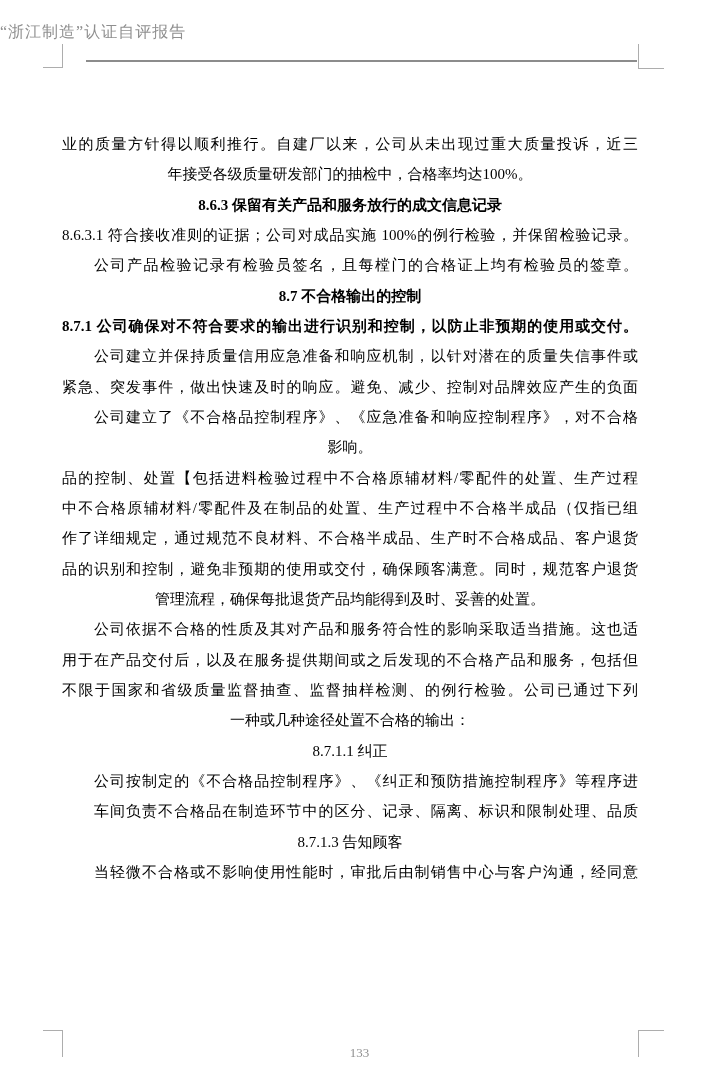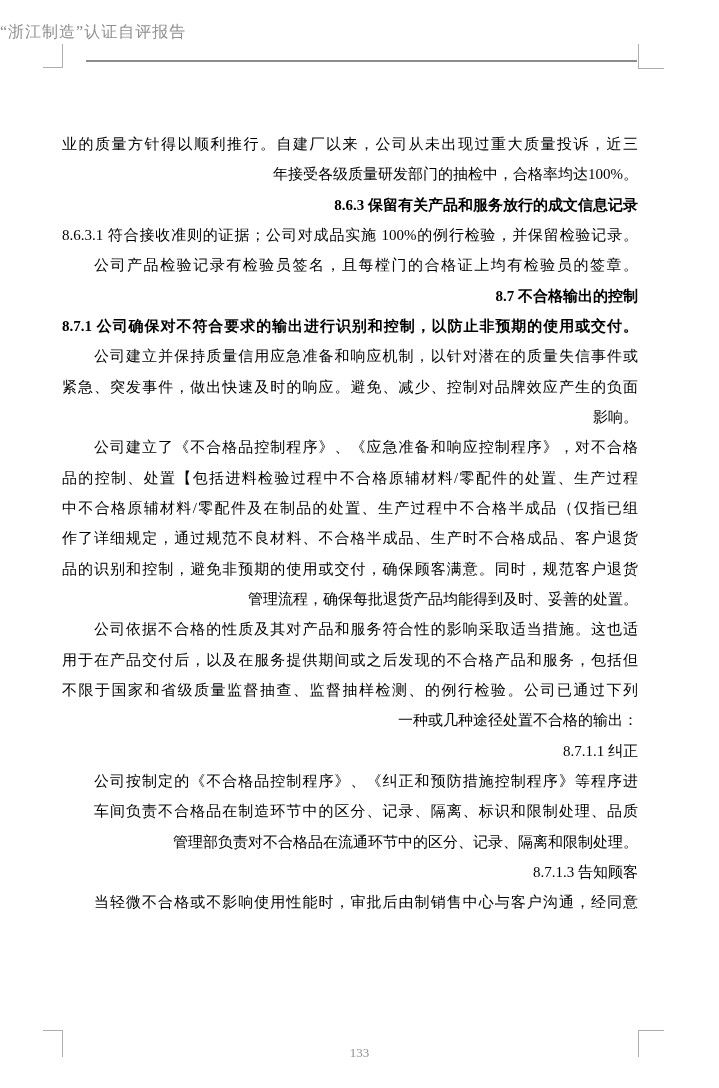--- a/index.html
+++ b/index.html
@@ -39,21 +39,21 @@
     left: 62px; top: 82px;
     width: 576px;
     color: var(--c-text, #000000);
     font-size: 15px;
     margin-top: 47px;
   }
   .line {
     height: 30.33px;
     line-height: 30.33px;
     overflow: hidden;
-    text-align: right;
+    text-align: center;
   }
   .line.fill { text-align: justify; text-align-last: justify; }
   .line.b    { font-weight: bold; }
   .line.in   { padding-left: 32px; }
   .page-number {
     position: absolute;
     top: 1045px; left: 0;
     width: 719px;
     text-align: center;
     font-size: 13px;
@@ -75,33 +75,32 @@
   <div class="body-text" id="body-text">
       <div class="line fill">业的质量方针得以顺利推行。自建厂以来，公司从未出现过重大质量投诉，近三</div>
       <div class="line">年接受各级质量研发部门的抽检中，合格率均达100%。</div>
       <div class="line b">8.6.3 保留有关产品和服务放行的成文信息记录</div>
       <div class="line fill">8.6.3.1 符合接收准则的证据；公司对成品实施 100%的例行检验，并保留检验记录。</div>
       <div class="line in fill">公司产品检验记录有检验员签名，且每樘门的合格证上均有检验员的签章。</div>
       <div class="line b">8.7 不合格输出的控制</div>
       <div class="line b fill">8.7.1 公司确保对不符合要求的输出进行识别和控制，以防止非预期的使用或交付。</div>
       <div class="line in fill">公司建立并保持质量信用应急准备和响应机制，以针对潜在的质量失信事件或</div>
       <div class="line fill">紧急、突发事件，做出快速及时的响应。避免、减少、控制对品牌效应产生的负面</div>
+      <div class="line in fill">公司建立了《不合格品控制程序》、《应急准备和响应控制程序》，对不合格</div>
       <div class="line">影响。</div>
-      <div class="line in fill">公司建立了《不合格品控制程序》、《应急准备和响应控制程序》，对不合格</div>
       <div class="line fill">品的控制、处置【包括进料检验过程中不合格原辅材料/零配件的处置、生产过程</div>
       <div class="line fill">中不合格原辅材料/零配件及在制品的处置、生产过程中不合格半成品（仅指已组</div>
       <div class="line fill">作了详细规定，通过规范不良材料、不合格半成品、生产时不合格成品、客户退货</div>
       <div class="line fill">品的识别和控制，避免非预期的使用或交付，确保顾客满意。同时，规范客户退货</div>
       <div class="line">管理流程，确保每批退货产品均能得到及时、妥善的处置。</div>
       <div class="line in fill">公司依据不合格的性质及其对产品和服务符合性的影响采取适当措施。这也适</div>
       <div class="line fill">用于在产品交付后，以及在服务提供期间或之后发现的不合格产品和服务，包括但</div>
       <div class="line fill">不限于国家和省级质量监督抽查、监督抽样检测、的例行检验。公司已通过下列</div>
       <div class="line">一种或几种途径处置不合格的输出：</div>
       <div class="line">8.7.1.1 纠正</div>
       <div class="line in fill">公司按制定的《不合格品控制程序》、《纠正和预防措施控制程序》等程序进</div>
       <div class="line in fill">车间负责不合格品在制造环节中的区分、记录、隔离、标识和限制处理、品质</div>
-      <div class="line">管理部负责对不合格品在流通环节中的区分、记录、隔离和限制处理。</div>
       <div class="line">8.7.1.3 告知顾客</div>
       <div class="line in fill">当轻微不合格或不影响使用性能时，审批后由制销售中心与客户沟通，经同意</div>
     </div>
 
   <div class="page-number">133</div>
 </div>
 
 </body></html>

